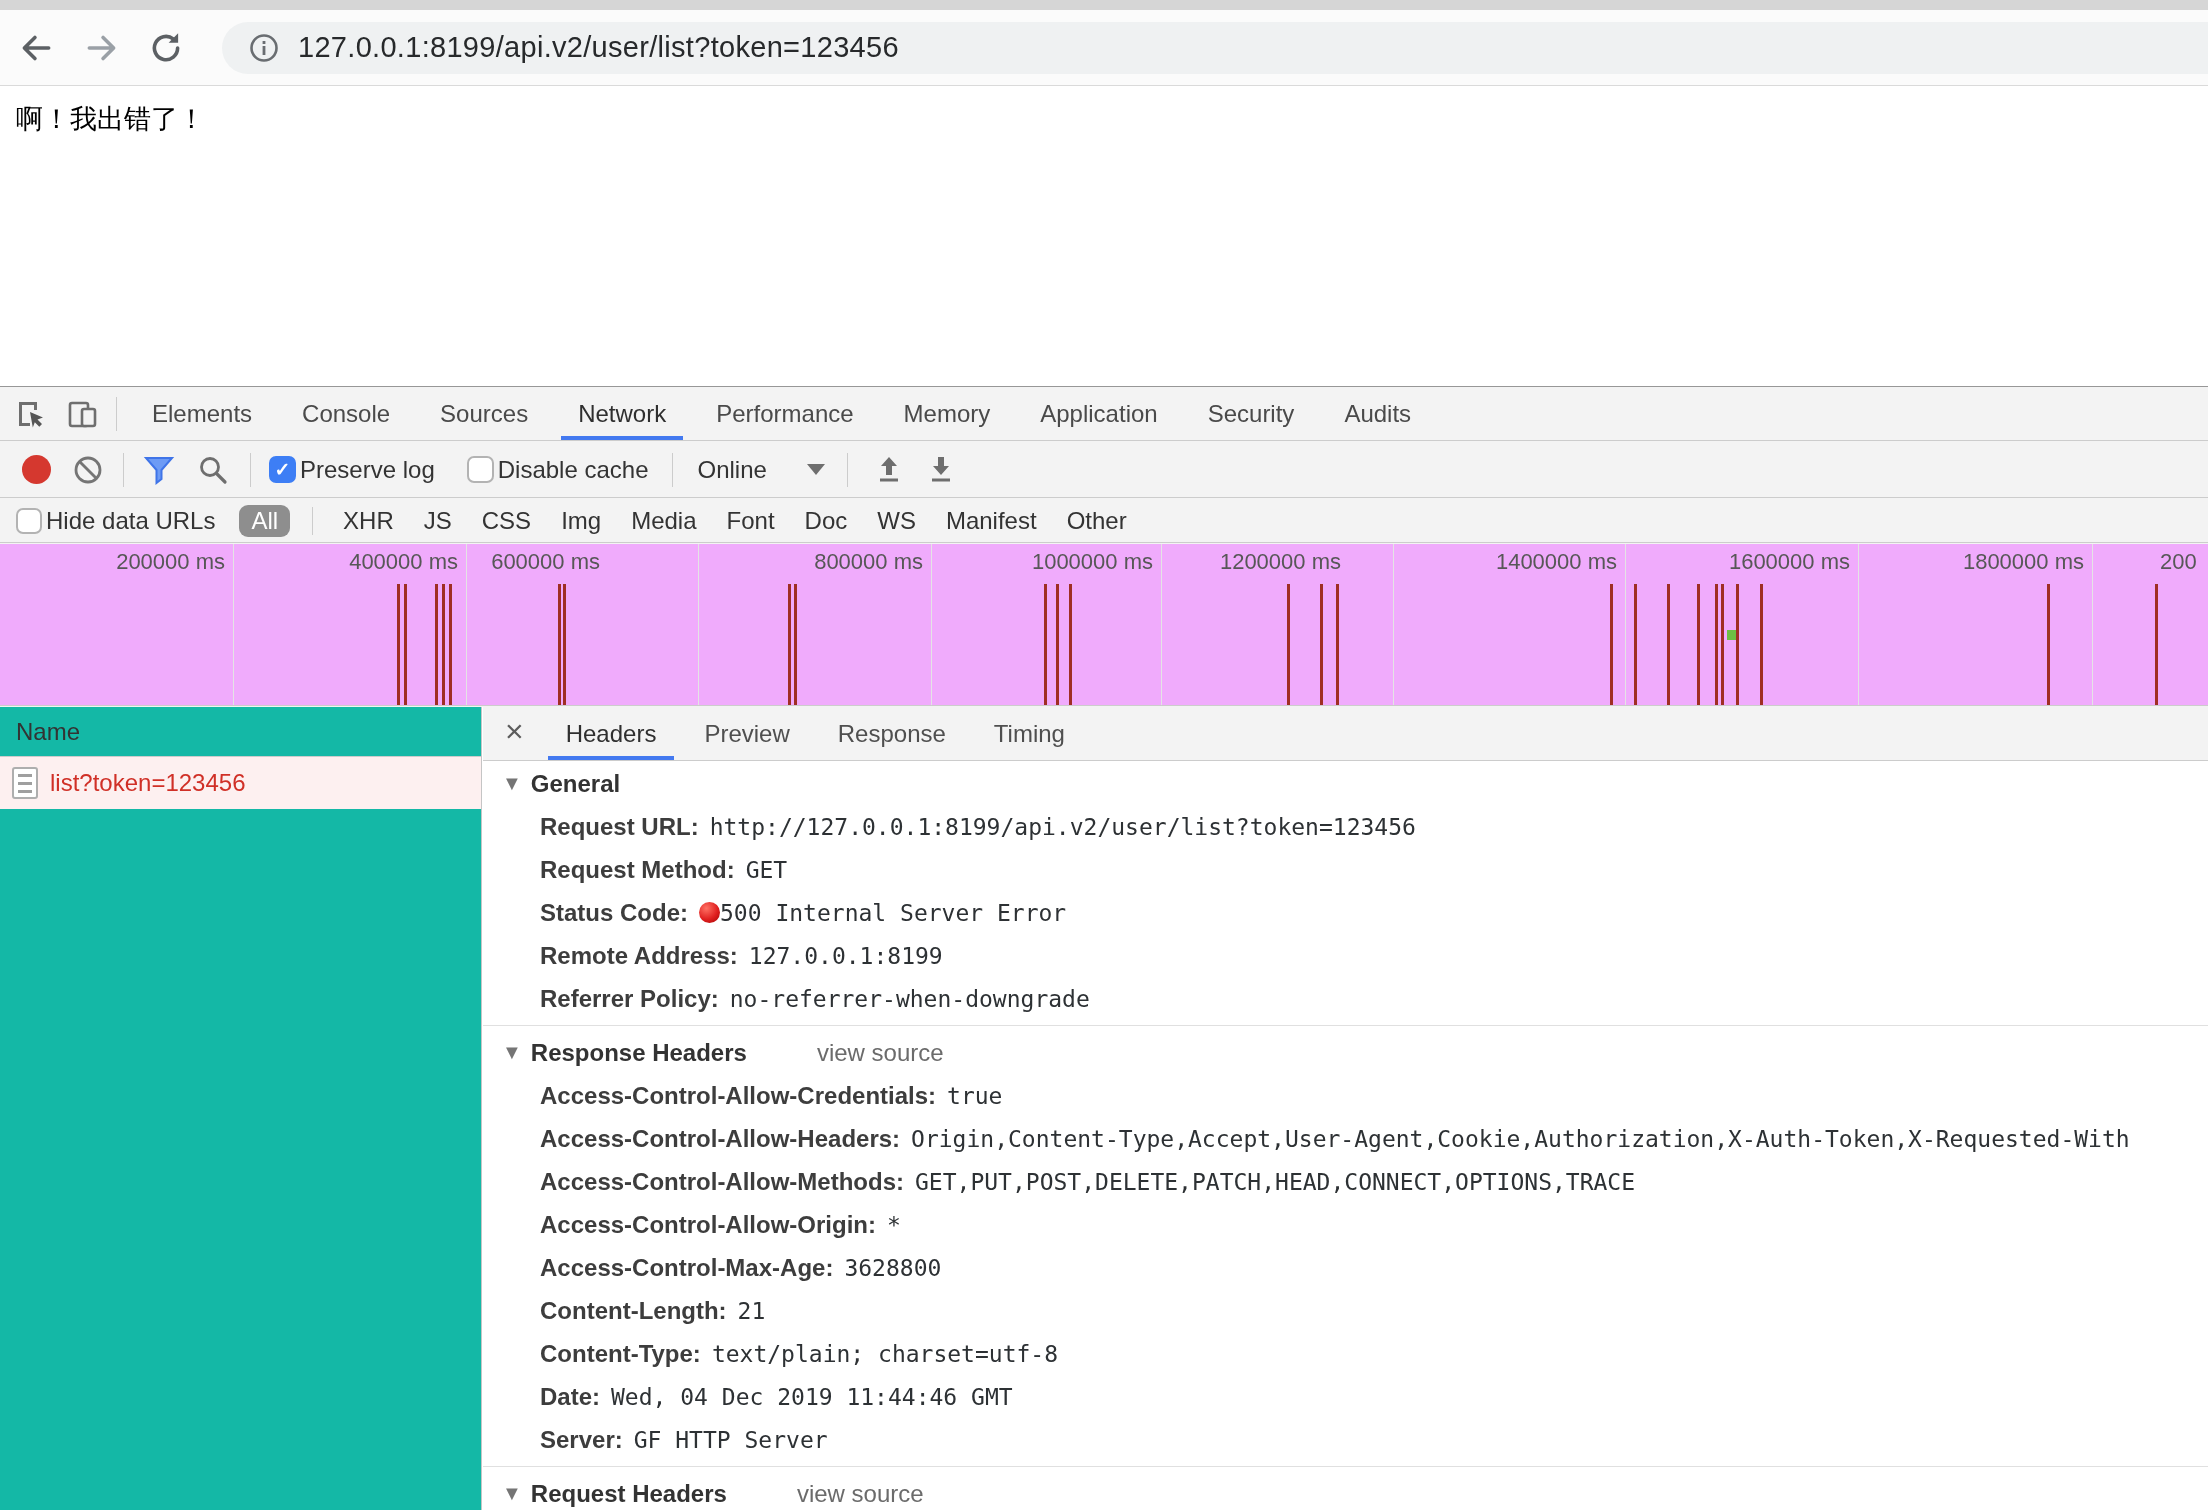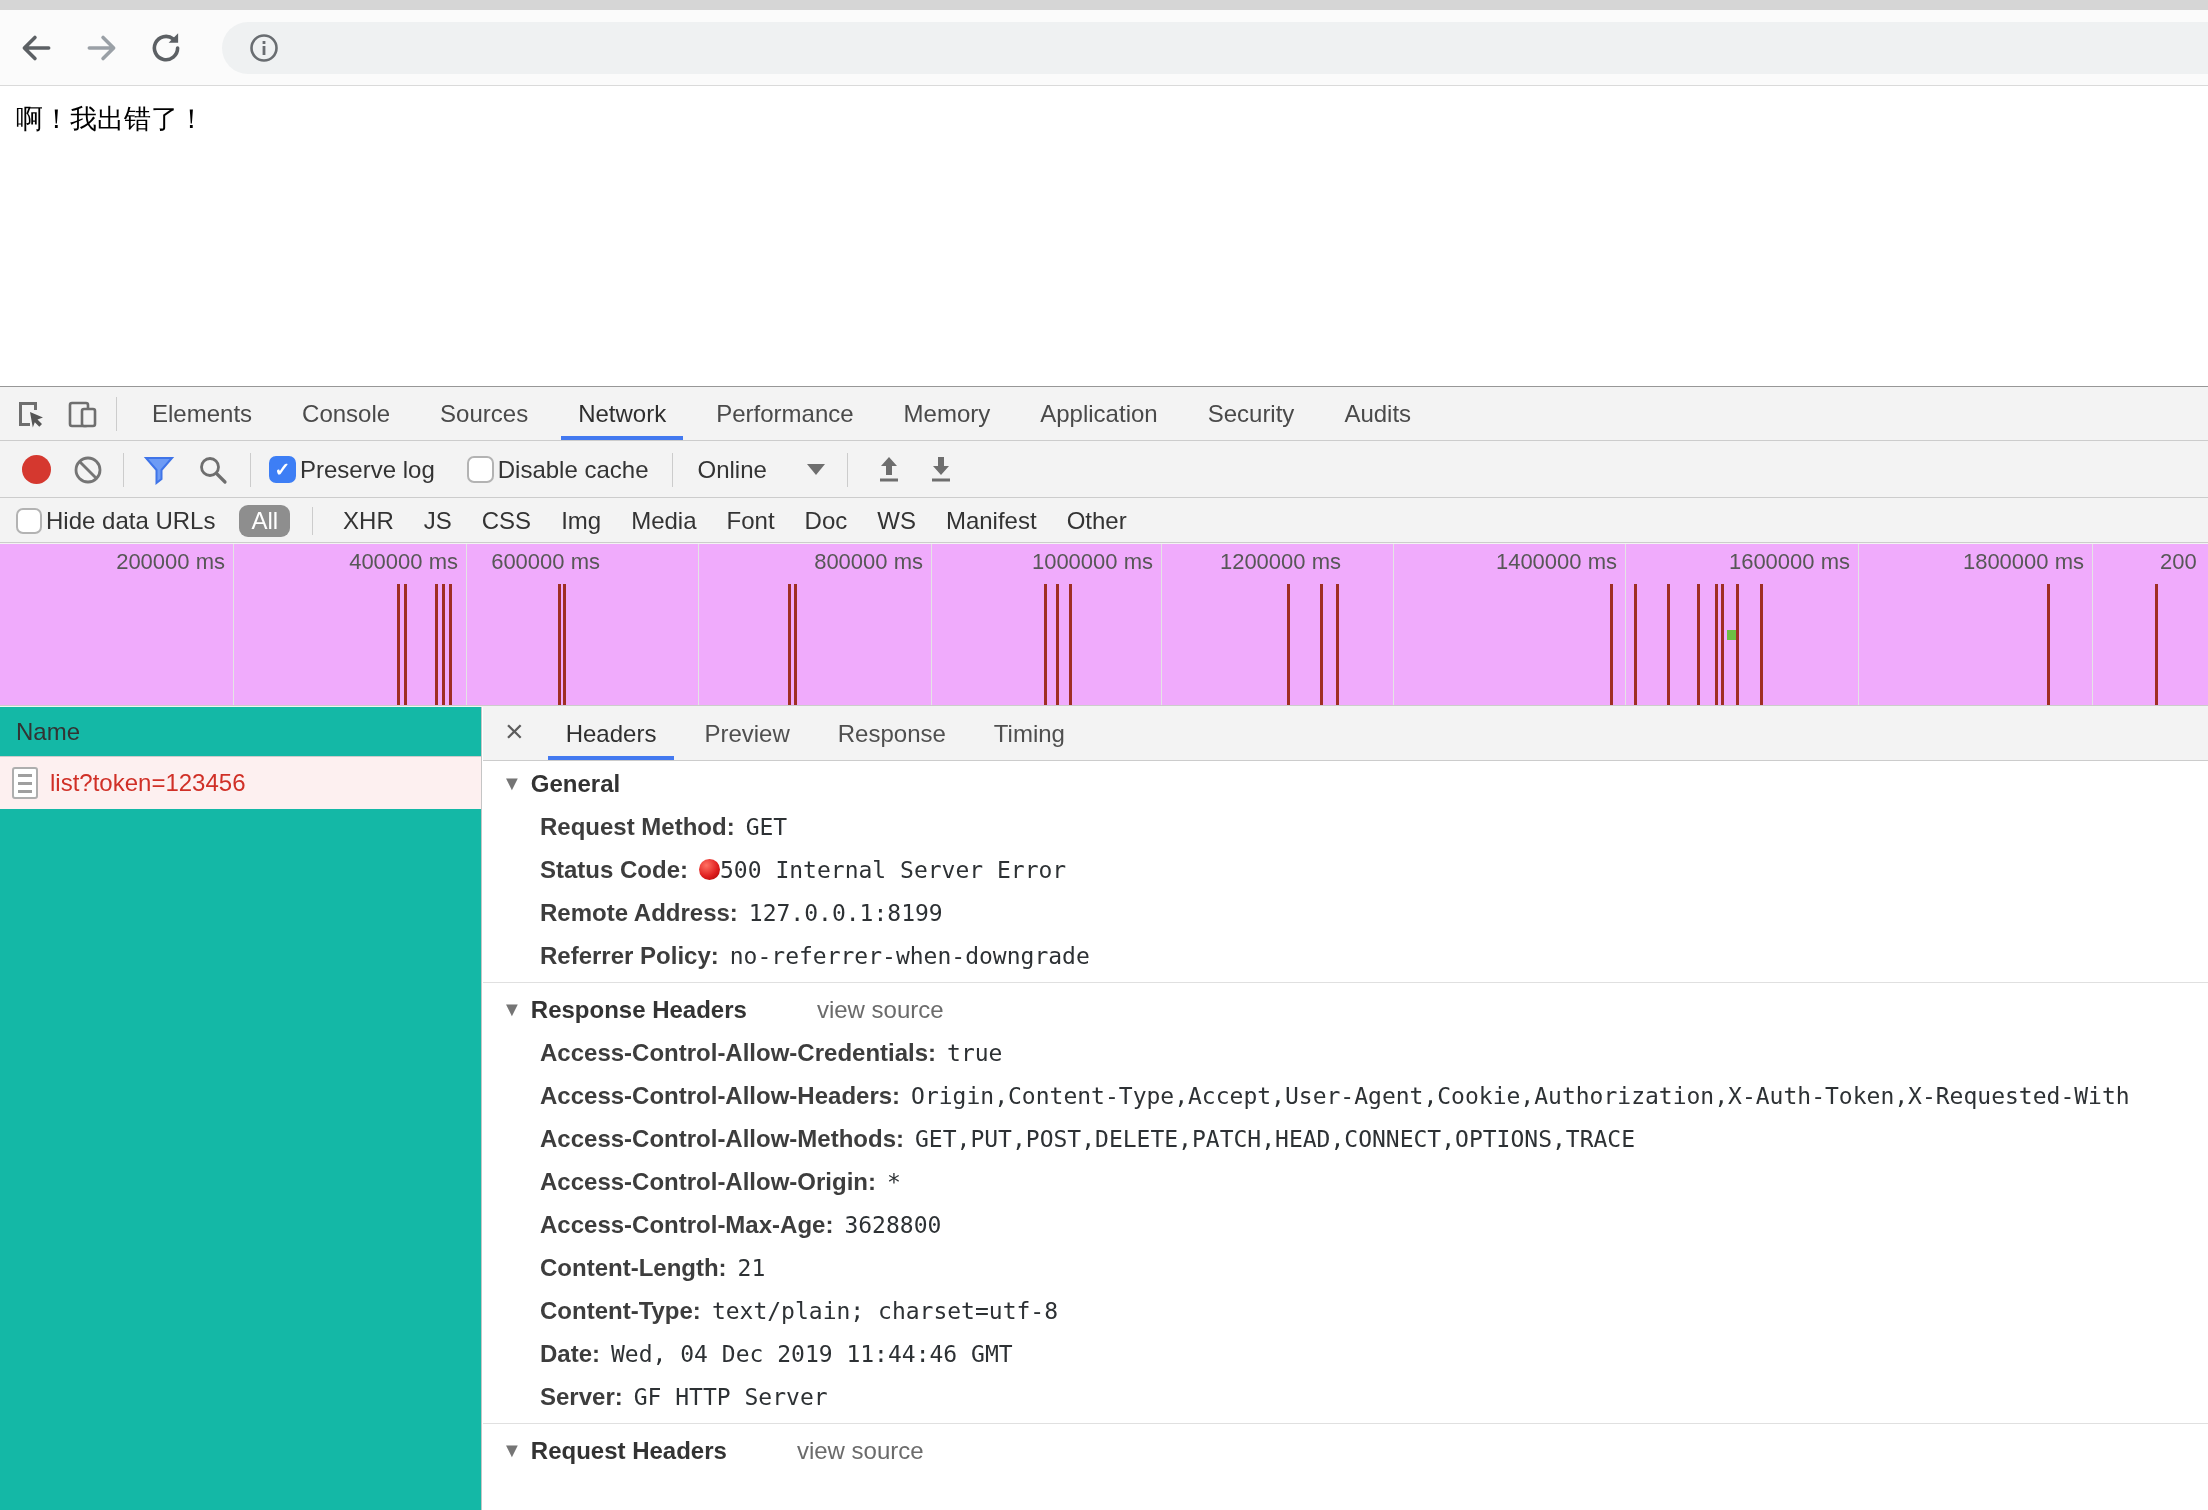--- a/index.html
+++ b/index.html
@@ -101,20 +101,21 @@
           <path d="M29 18 a11 11 0 1 1 -4.2 -8.6" fill="none" stroke="#5c6064" stroke-width="3.4" stroke-linecap="round"></path>
           <path d="M29.5 4 v9 h-9 z" fill="#5c6064"></path>
         </svg>
     </div>
     <div class="omnibox">
       <svg width="32" height="32" viewBox="0 0 32 32">
           <circle cx="16" cy="16" r="12.5" fill="none" stroke="#696d71" stroke-width="2.6"></circle>
           <rect x="14.6" y="14" width="2.8" height="9" fill="#696d71"></rect>
           <rect x="14.6" y="9" width="2.8" height="3" fill="#696d71"></rect>
         </svg>
+      <span class="url">127.0.0.1:8199/api.v2/user/list?token=123456</span>
     </div>
   </div>
 
   <div class="page-area">
     <div class="page-text">啊！我出错了！</div>
   </div>
 
   <div class="devtools">
 
     <div class="dt-tabs">
@@ -300,20 +301,24 @@
               <span>Timing</span>
             </div>
         </div>
 
         <div class="detail-content">
           <div class="sec-header">
             <span class="tri">▼</span>
             <span>General</span>
           </div>
           <div class="kv">
+              <span class="k">Request URL:</span>
+              <span class="v">http://127.0.0.1:8199/api.v2/user/list?token=123456</span>
+            </div>
+          <div class="kv">
               <span class="k">Request Method:</span>
               <span class="v">GET</span>
             </div>
           <div class="kv">
             <span class="k">Status Code:</span>
             <span class="status-dot"></span>
             <span class="v">500 Internal Server Error</span>
           </div>
           <div class="kv">
               <span class="k">Remote Address:</span>

